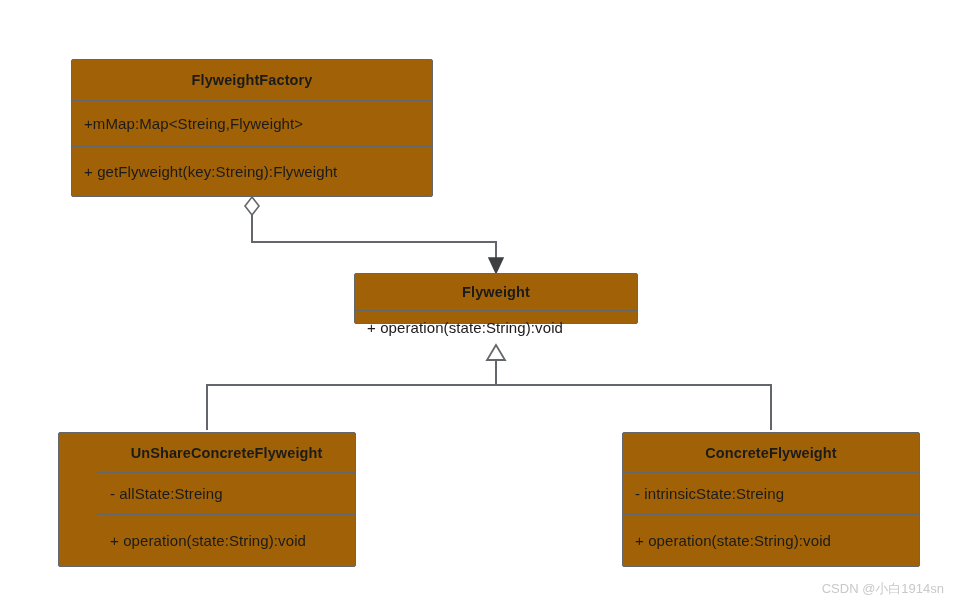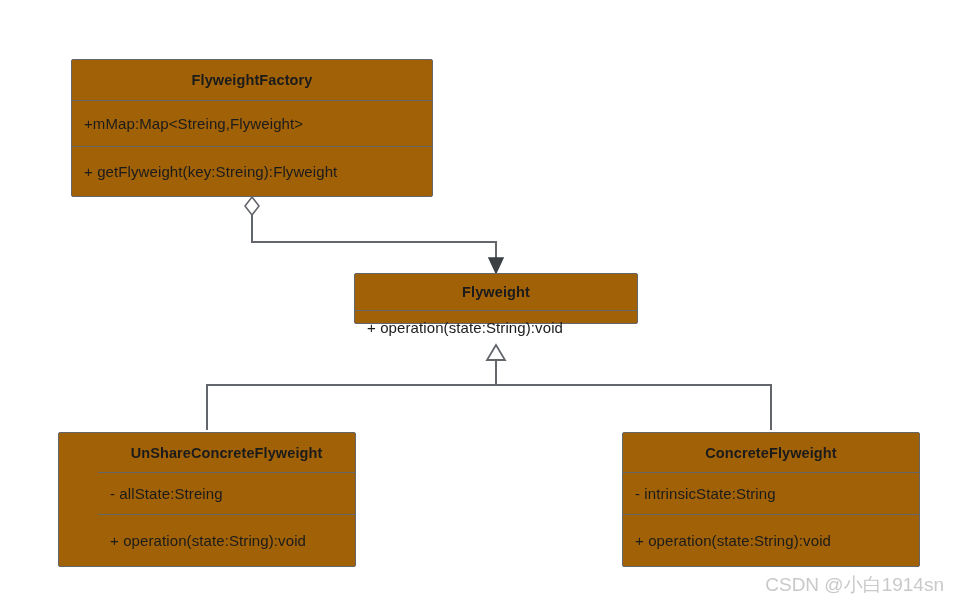--- a/index.html
+++ b/index.html
@@ -50,21 +50,21 @@
     display: flex;
     align-items: center;
     padding-left: 12px;
     box-sizing: border-box;
     letter-spacing: 0.1px;
   }
   .watermark {
     position: absolute;
     right: 14px;
     bottom: 8px;
-    font-size: 19px;
+    font-size: 13px;
     color: #c9c9c9;
     z-index: 3;
     white-space: nowrap;
   }
 </style>
 </head>
 <body>
 
 <svg id="canvas" viewBox="0 0 958 606" xmlns="http://www.w3.org/2000/svg">
   <g stroke="#63666b" stroke-width="2" fill="none" stroke-linecap="butt" stroke-linejoin="miter">
@@ -100,18 +100,18 @@
   <div class="uml-title" style="height:39px;">UnShareConcreteFlyweight</div>
   <div class="uml-divider"></div>
   <div class="uml-row" style="height:41px;">- allState:Streing</div>
   <div class="uml-divider"></div>
   <div class="uml-row" style="height:50px;">+ operation(state:String):void</div>
 </div>
 
 <div class="uml-class" id="box-concrete-flyweight" style="left:622px; top:432px; width:298px; height:135px;">
   <div class="uml-title" style="height:39px;">ConcreteFlyweight</div>
   <div class="uml-divider"></div>
-  <div class="uml-row" style="height:41px;">- intrinsicState:String</div>
+  <div class="uml-row" style="height:41px;">- intrinsicState:Streing</div>
   <div class="uml-divider"></div>
   <div class="uml-row" style="height:50px;">+ operation(state:String):void</div>
 </div>
 
 <div class="watermark">CSDN @小白1914sn</div>
 
 </body></html>

